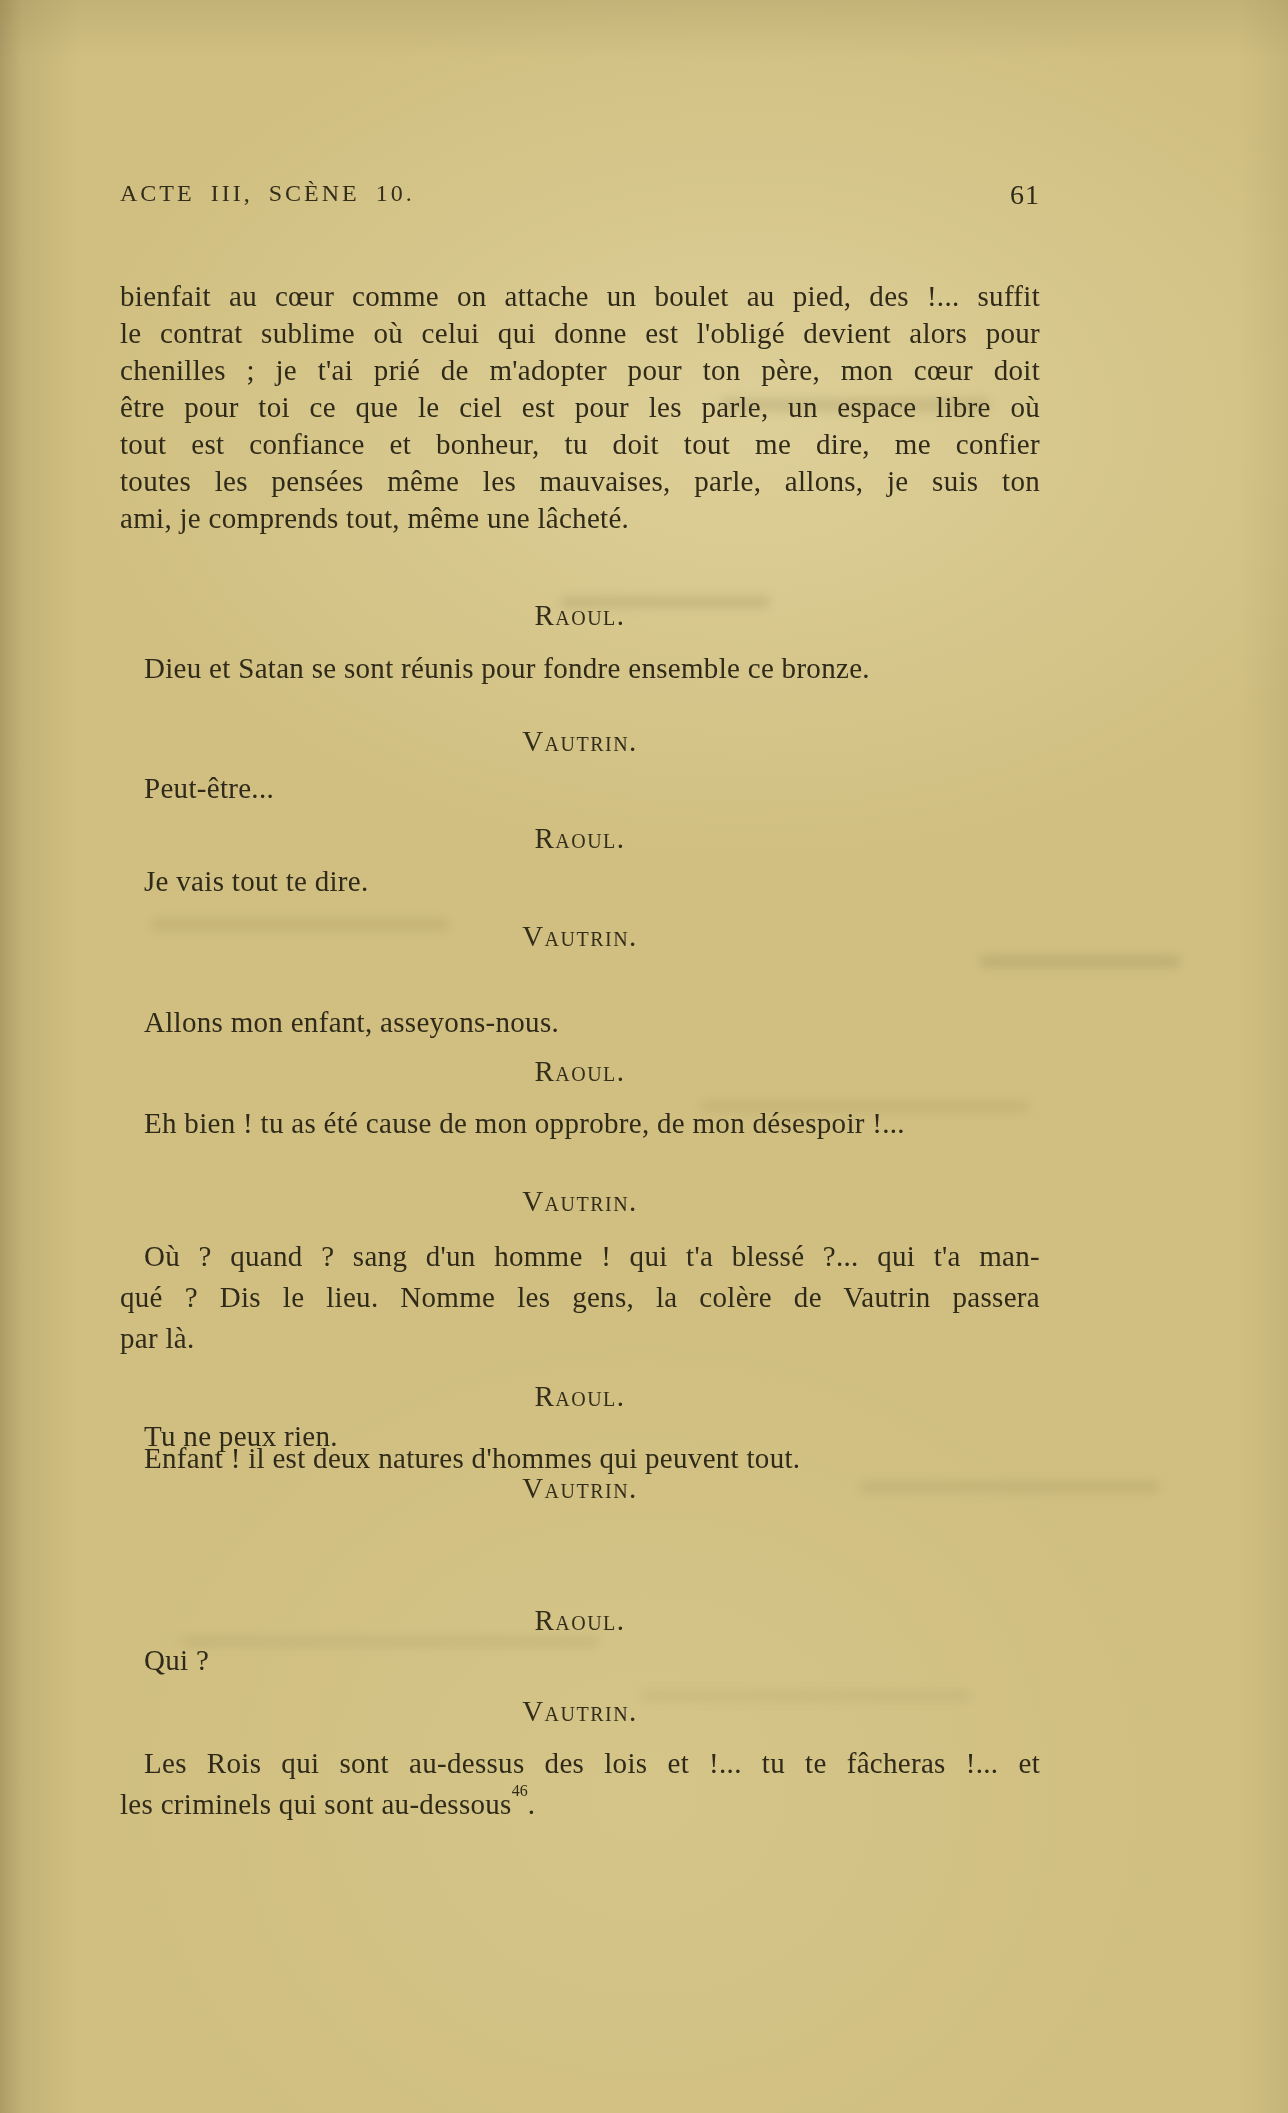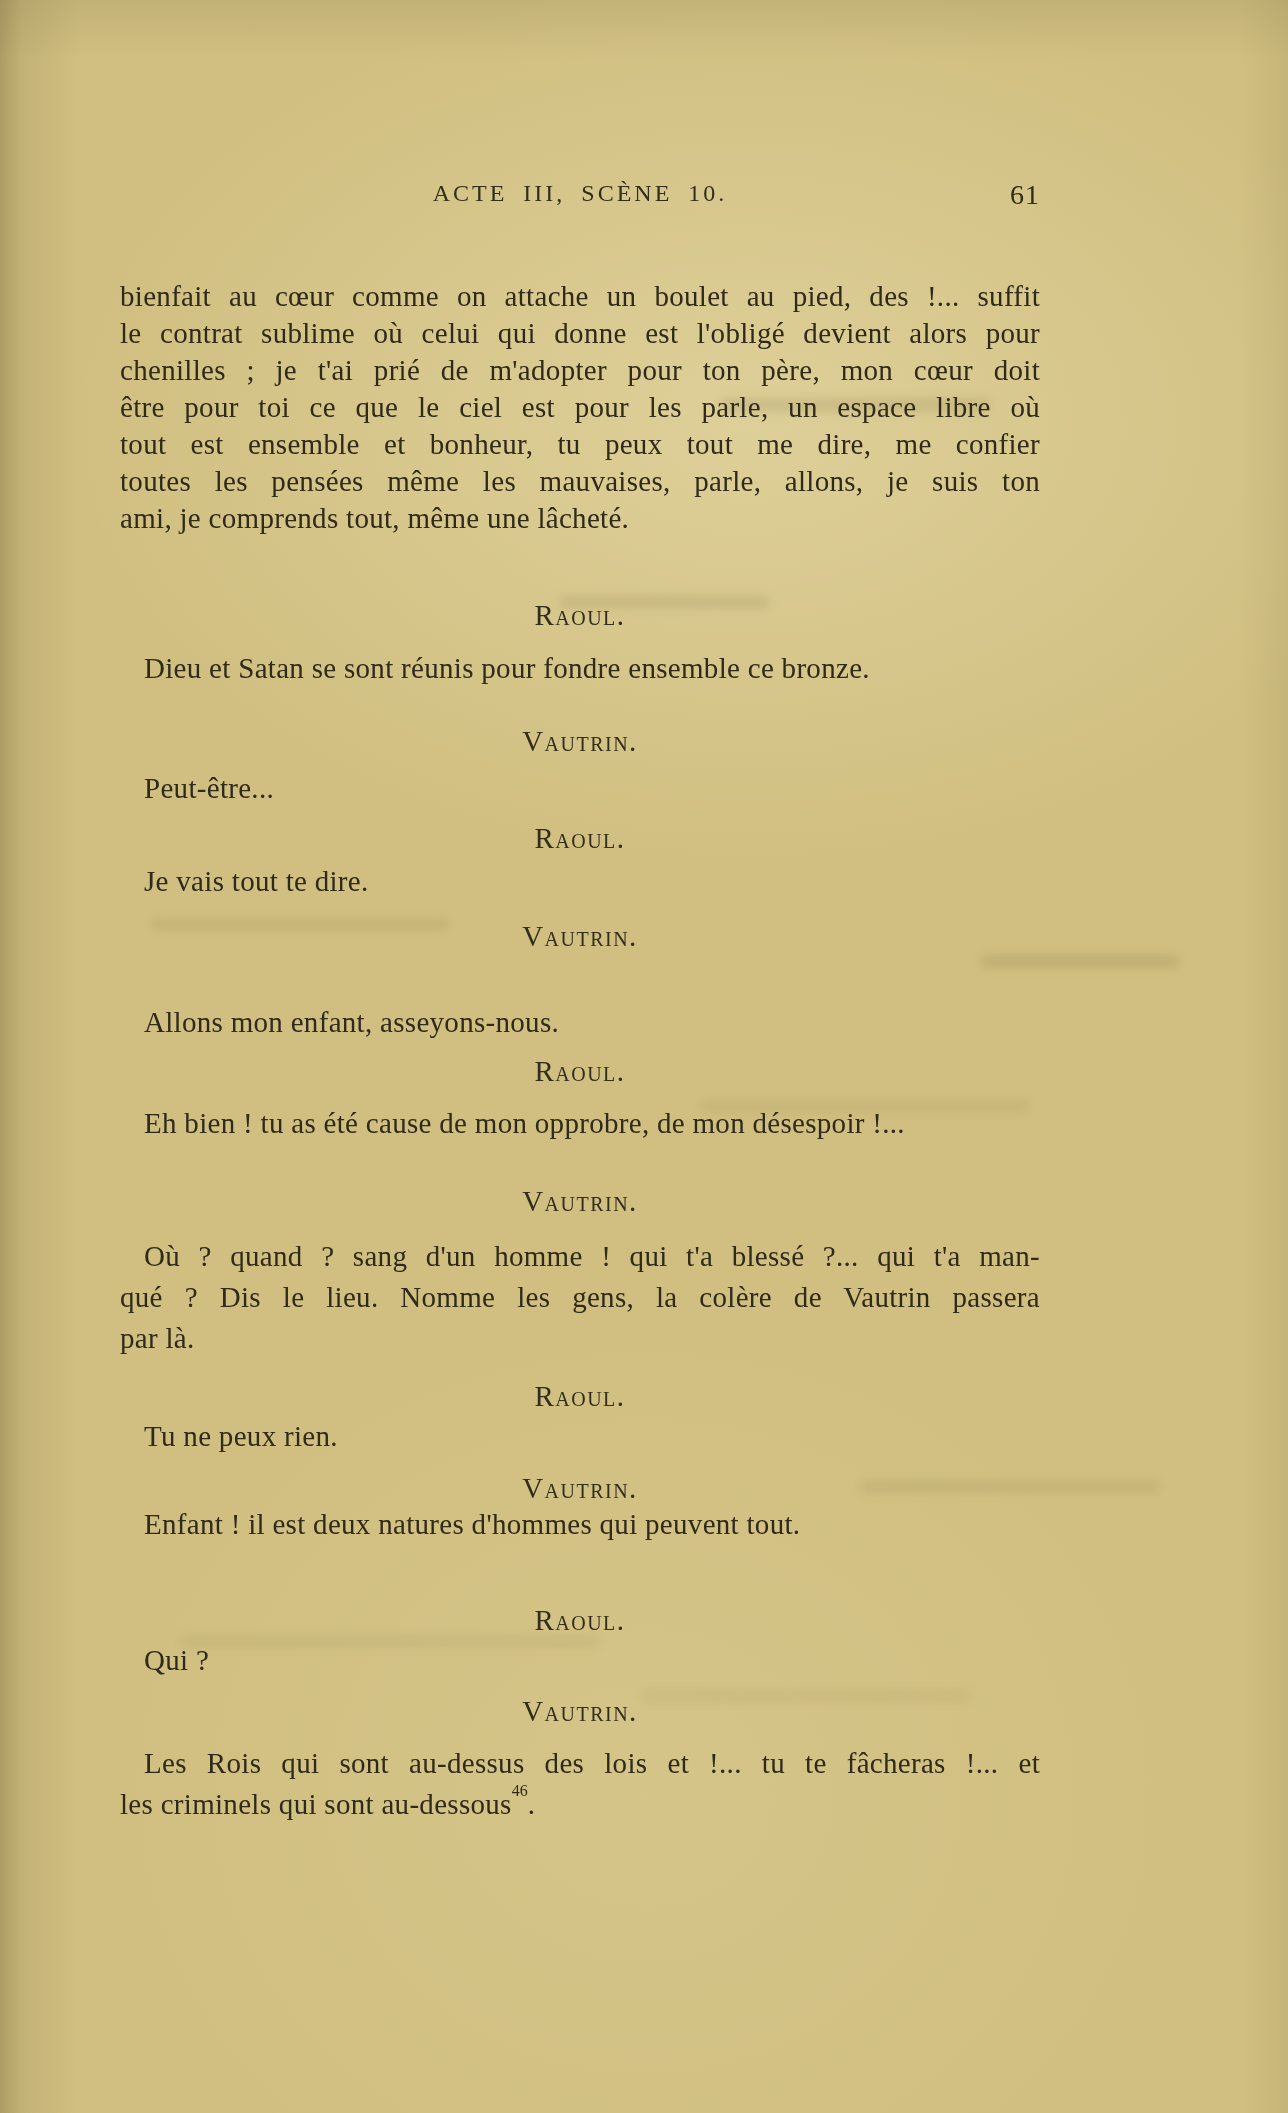--- a/index.html
+++ b/index.html
@@ -48,21 +48,21 @@
     left: 120px;
     width: 920px;
   }
 
   .running-head {
     top: 180px;
     height: 32px;
   }
   .head-title {
     display: block;
-    text-align: center;
+    text-align: left;
     font-size: 24px;
     letter-spacing: 3px;
     word-spacing: 7px;
     color: #332d1b;
   }
   .page-num {
     position: absolute;
     right: 0;
     top: -1px;
     font-size: 28px;
@@ -126,21 +126,21 @@
   <div class="col running-head">
     <span class="head-title">ACTE III, SCÈNE 10.</span>
     <span class="page-num">61</span>
   </div>
 
   <div class="col bodytext" style="top:238px;">
     <span class="jline">bienfait au cœur comme on attache un boulet au pied, des !... suffit</span>
     <span class="jline">le contrat sublime où celui qui donne est l'obligé devient alors pour</span>
     <span class="jline">chenilles ; je t'ai prié de m'adopter pour ton père, mon cœur doit</span>
     <span class="jline">être pour toi ce que le ciel est pour les parle, un espace libre où</span>
-    <span class="jline">tout est ensemble et bonheur, tu peux tout me dire, me confier</span>
+    <span class="jline">tout est confiance et bonheur, tu doit tout me dire, me confier</span>
     <span class="jline">toutes les pensées même les mauvaises, parle, allons, je suis ton</span>
     <span class="line">ami, je comprends tout, même une lâcheté.</span>
   </div>
 
   <div class="col speaker" style="top:600px;">Raoul.</div>
   <div class="col speech" style="top:648px;">
     <span class="line indent">Dieu et Satan se sont réunis pour fondre ensemble ce bronze.</span>
   </div>
 
   <div class="col speaker" style="top:726px;">Vautrin.</div>
@@ -169,21 +169,21 @@
     <span class="jline">qué ? Dis le lieu. Nomme les gens, la colère de Vautrin passera</span>
     <span class="line">par là.</span>
   </div>
 
   <div class="col speaker" style="top:1381px;">Raoul.</div>
   <div class="col speech" style="top:1416px;">
     <span class="line indent">Tu ne peux rien.</span>
   </div>
 
   <div class="col speaker" style="top:1473px;">Vautrin.</div>
-  <div class="col speech" style="top:1504px;">
+  <div class="col speech" style="top:1438px;">
     <span class="line indent">Enfant ! il est deux natures d'hommes qui peuvent tout.</span>
   </div>
 
   <div class="col speaker" style="top:1605px;">Raoul.</div>
   <div class="col speech" style="top:1640px;">
     <span class="line indent">Qui ?</span>
   </div>
 
   <div class="col speaker" style="top:1696px;">Vautrin.</div>
   <div class="col speech" style="top:1743px;">

